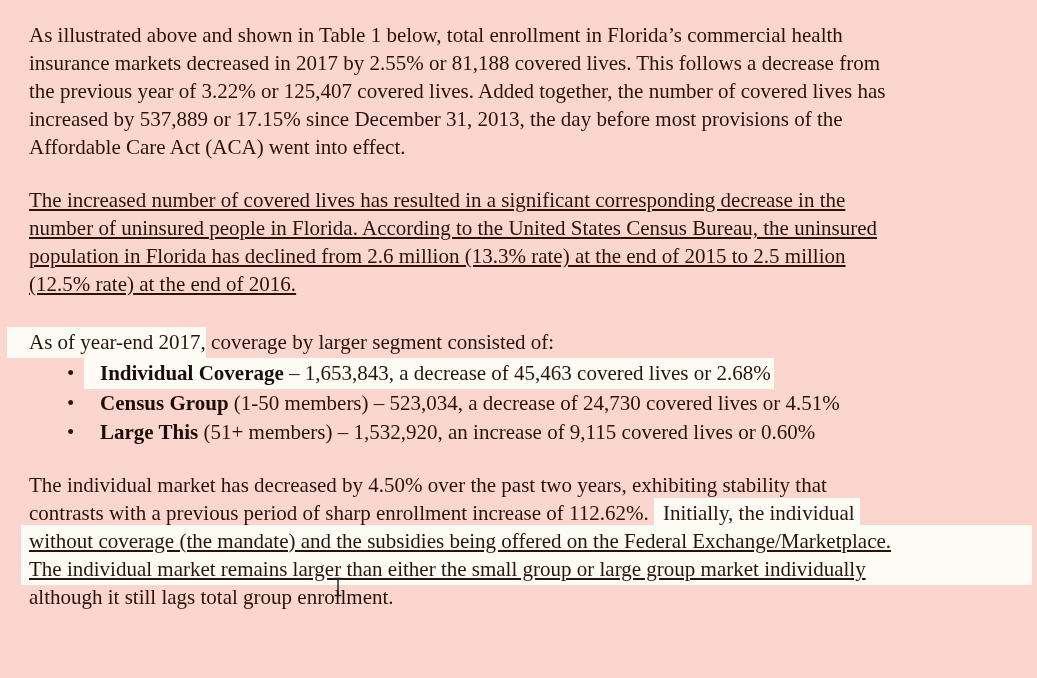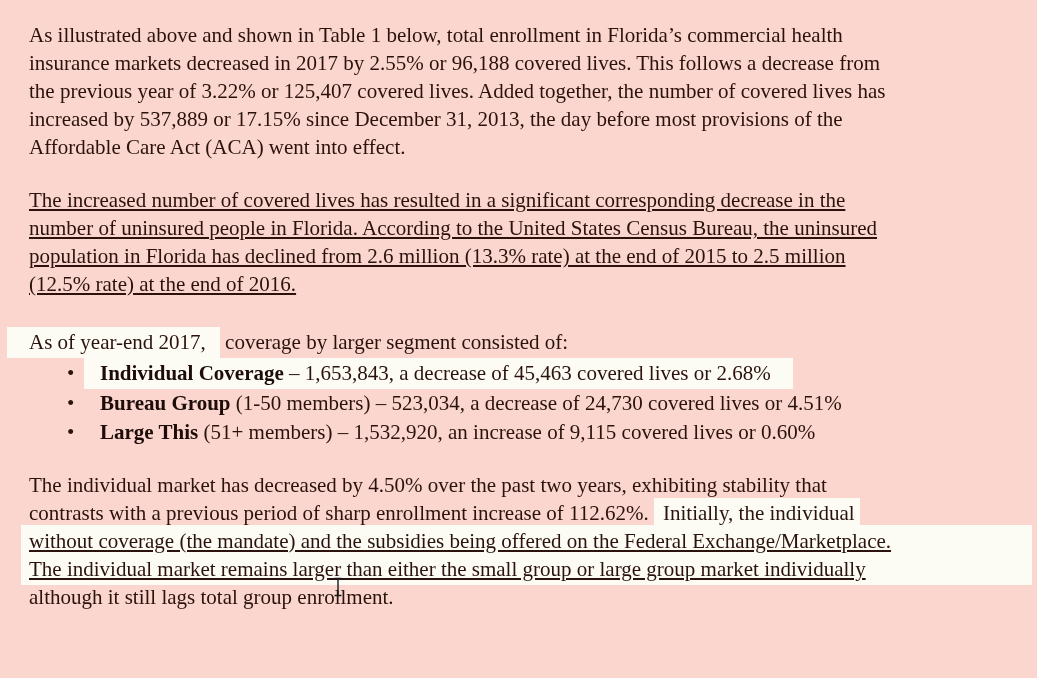--- a/index.html
+++ b/index.html
@@ -17,56 +17,56 @@
   }
   .line{white-space:pre;}
   .para{margin:0 0 25px 0;}
   #para2{margin-bottom:30px;text-decoration:underline;}
   .intro{margin-bottom:0;}
   .bullets{list-style:none;margin:3px 0 23px 0;padding:0 0 0 71px;line-height:29.5px;}
   .bullets li{position:relative;white-space:pre;}
   .bullets li::before{content:"\2022";position:absolute;left:-33px;top:0;}
   .b{font-weight:bold;color:#1d0c08;}
   .hl{background:#fcfcf5;padding-top:3px;padding-bottom:4px;}
-  .hl-intro{margin-left:-22px;padding-left:22px;padding-right:14px;}
-  .hl-b1{margin-left:-16px;padding-left:16px;padding-right:22px;}
+  .hl-intro{margin-left:-22px;padding-left:22px;padding-right:0;}
+  .hl-b1{margin-left:-16px;padding-left:16px;padding-right:3px;}
   .hl-init{padding-left:9px;padding-right:5px;}
   .hl-block{
     background:#fcfcf5;
     margin:0 -22px 0 -8px;padding-left:8px;
     box-shadow:0 -2px 0 0 #fcfcf5, 0 2px 0 0 #fcfcf5;
     text-decoration:underline;
   }
   .cursor{position:absolute;left:333px;top:577px;}
 </style>
 </head>
 <body>
 
 <div class="page">
 
   <div class="para" id="para1">
     <div class="line">As illustrated above and shown in Table 1 below, total enrollment in Florida’s commercial health</div>
-    <div class="line">insurance markets decreased in 2017 by 2.55% or 96,188 covered lives. This follows a decrease from</div>
+    <div class="line">insurance markets decreased in 2017 by 2.55% or 81,188 covered lives. This follows a decrease from</div>
     <div class="line">the previous year of 3.22% or 125,407 covered lives. Added together, the number of covered lives has</div>
     <div class="line">increased by 537,889 or 17.15% since December 31, 2013, the day before most provisions of the</div>
     <div class="line">Affordable Care Act (ACA) went into effect.</div>
   </div>
 
   <div class="para" id="para2">
     <div class="line">The increased number of covered lives has resulted in a significant corresponding decrease in the</div>
     <div class="line">number of uninsured people in Florida. According to the United States Census Bureau, the uninsured</div>
     <div class="line">population in Florida has declined from 2.6 million (13.3% rate) at the end of 2015 to 2.5 million</div>
     <div class="line">(12.5% rate) at the end of 2016.</div>
   </div>
 
   <div class="line intro"><span class="hl hl-intro">As of year-end 2017,</span><span> coverage by larger segment consisted of:</span></div>
 
   <ul class="bullets">
     <li><span class="hl hl-b1"><span class="b">Individual Coverage</span><span> – 1,653,843, a decrease of 45,463 covered lives or 2.68%</span></span></li>
-    <li><span class="b">Bureau Group</span><span> (1-50 members) – 523,034, a decrease of 24,730 covered lives or 4.51%</span></li>
+    <li><span class="b">Census Group</span><span> (1-50 members) – 523,034, a decrease of 24,730 covered lives or 4.51%</span></li>
     <li><span class="b">Large This</span><span> (51+ members) – 1,532,920, an increase of 9,115 covered lives or 0.60%</span></li>
   </ul>
 
   <div class="para" id="para4">
     <div class="line">The individual market has decreased by 4.50% over the past two years, exhibiting stability that</div>
     <div class="line"><span>contrasts with a previous period of sharp enrollment increase of 112.62%. </span><span class="hl hl-init">Initially, the individual</span></div>
     <div class="hl-block">
       <div class="line">without coverage (the mandate) and the subsidies being offered on the Federal Exchange/Marketplace.</div>
       <div class="line">The individual market remains larger than either the small group or large group market individually</div>
     </div>

